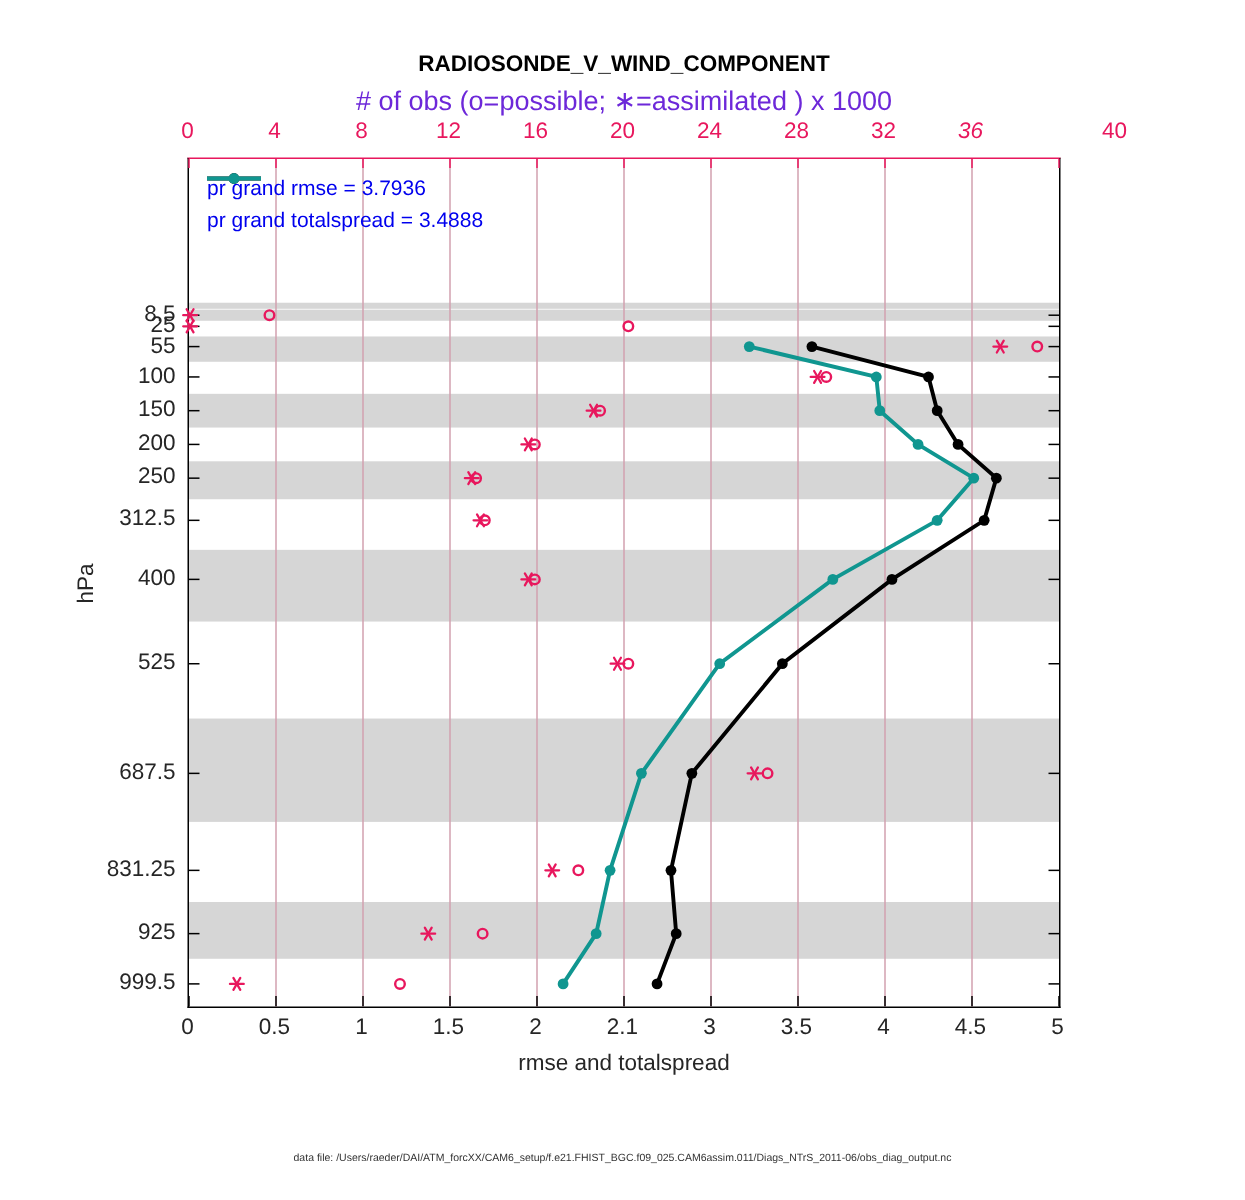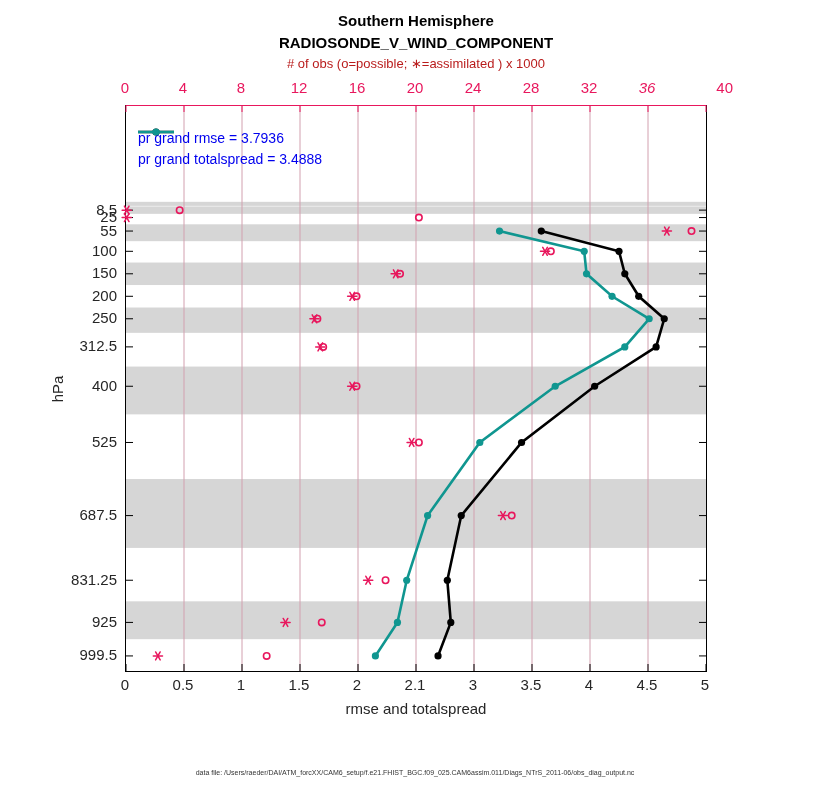--- a/index.html
+++ b/index.html
@@ -1,61 +1,60 @@
 <!DOCTYPE html>
 <html><head>
 <meta charset="utf-8">
 <style>
   html,body{margin:0;padding:0;background:#fff;}
   .fig{position:relative;width:830px;height:800px;background:#fff;
        font-family:"Liberation Sans",sans-serif;color:#262626;overflow:hidden;}
   .ctr{position:absolute;left:125px;width:582px;text-align:center;}
   .title{top:12px;font-size:15px;font-weight:bold;color:#000;}
   .subtitle{top:34px;font-size:15px;font-weight:bold;color:#000;}
-  .obslabel{top:56px;font-size:13px;color:#b91c1c;}
+  .obslabel{top:56px;font-size:18px;color:#6d28d9;}
   .xlabel{top:700px;font-size:15px;text-align:center;}
   .datecap{top:722px;font-size:15px;}
   .footer{position:absolute;left:0;top:769px;width:830px;text-align:center;
           font-size:7px;color:#333;}
   #plot{position:absolute;left:125px;top:105px;width:580px;height:565px;
         border:1px solid #000;border-top:1px solid #e8175d;}
   #plot svg{position:absolute;left:0;top:0;overflow:visible;}
-  #legend{position:absolute;left:12px;top:21px;}
+  #legend{position:absolute;left:12px;top:8px;}
   .leg-row{display:flex;align-items:center;gap:7px;height:21px;}
   .leg-txt{font-size:14px;color:#0000ee;white-space:nowrap;}
   .ytick{position:absolute;left:0;width:117px;text-align:right;
          font-size:15px;height:17px;line-height:17px;}
   .ttick{position:absolute;width:44px;text-align:center;font-size:15px;
          color:#e8175d;top:79px;}
   .btick{position:absolute;width:50px;text-align:center;font-size:15px;top:676px;}
   .hpa{position:absolute;left:42px;top:380px;width:30px;height:18px;
        display:flex;align-items:center;justify-content:center;
        font-size:15px;transform:rotate(-90deg);}
 </style>
 </head>
 <body>
 
 <div class="fig">
 
-  <div class="ctr title">Southern Hemisphere</div>
   <div class="ctr subtitle">RADIOSONDE_V_WIND_COMPONENT</div>
   <div class="ctr obslabel"># of obs (o=possible; ∗=assimilated ) x 1000</div>
 
   <div id="top-ticks">
       <div class="ttick" style="left: 103px;">0</div>
       <div class="ttick" style="left: 161px;">4</div>
       <div class="ttick" style="left: 219px;">8</div>
       <div class="ttick" style="left: 277px;">12</div>
       <div class="ttick" style="left: 335px;">16</div>
       <div class="ttick" style="left: 393px;">20</div>
       <div class="ttick" style="left: 451px;">24</div>
       <div class="ttick" style="left: 509px;">28</div>
       <div class="ttick" style="left: 567px;">32</div>
       <div class="ttick" style="left: 625px; font-style: italic;">36</div>
-      <div class="ttick" style="left: 689px; text-align: right;">40</div>
+      <div class="ttick" style="left: 721px;">40</div>
     </div>
   <div id="y-ticks">
       <div class="ytick" style="top: 200.638px;">8.5</div>
       <div class="ytick" style="top: 208.061px;">25</div>
       <div class="ytick" style="top: 221.556px;">55</div>
       <div class="ytick" style="top: 241.799px;">100</div>
       <div class="ytick" style="top: 264.291px;">150</div>
       <div class="ytick" style="top: 286.783px;">200</div>
       <div class="ytick" style="top: 309.275px;">250</div>
       <div class="ytick" style="top: 337.39px;">312.5</div>

